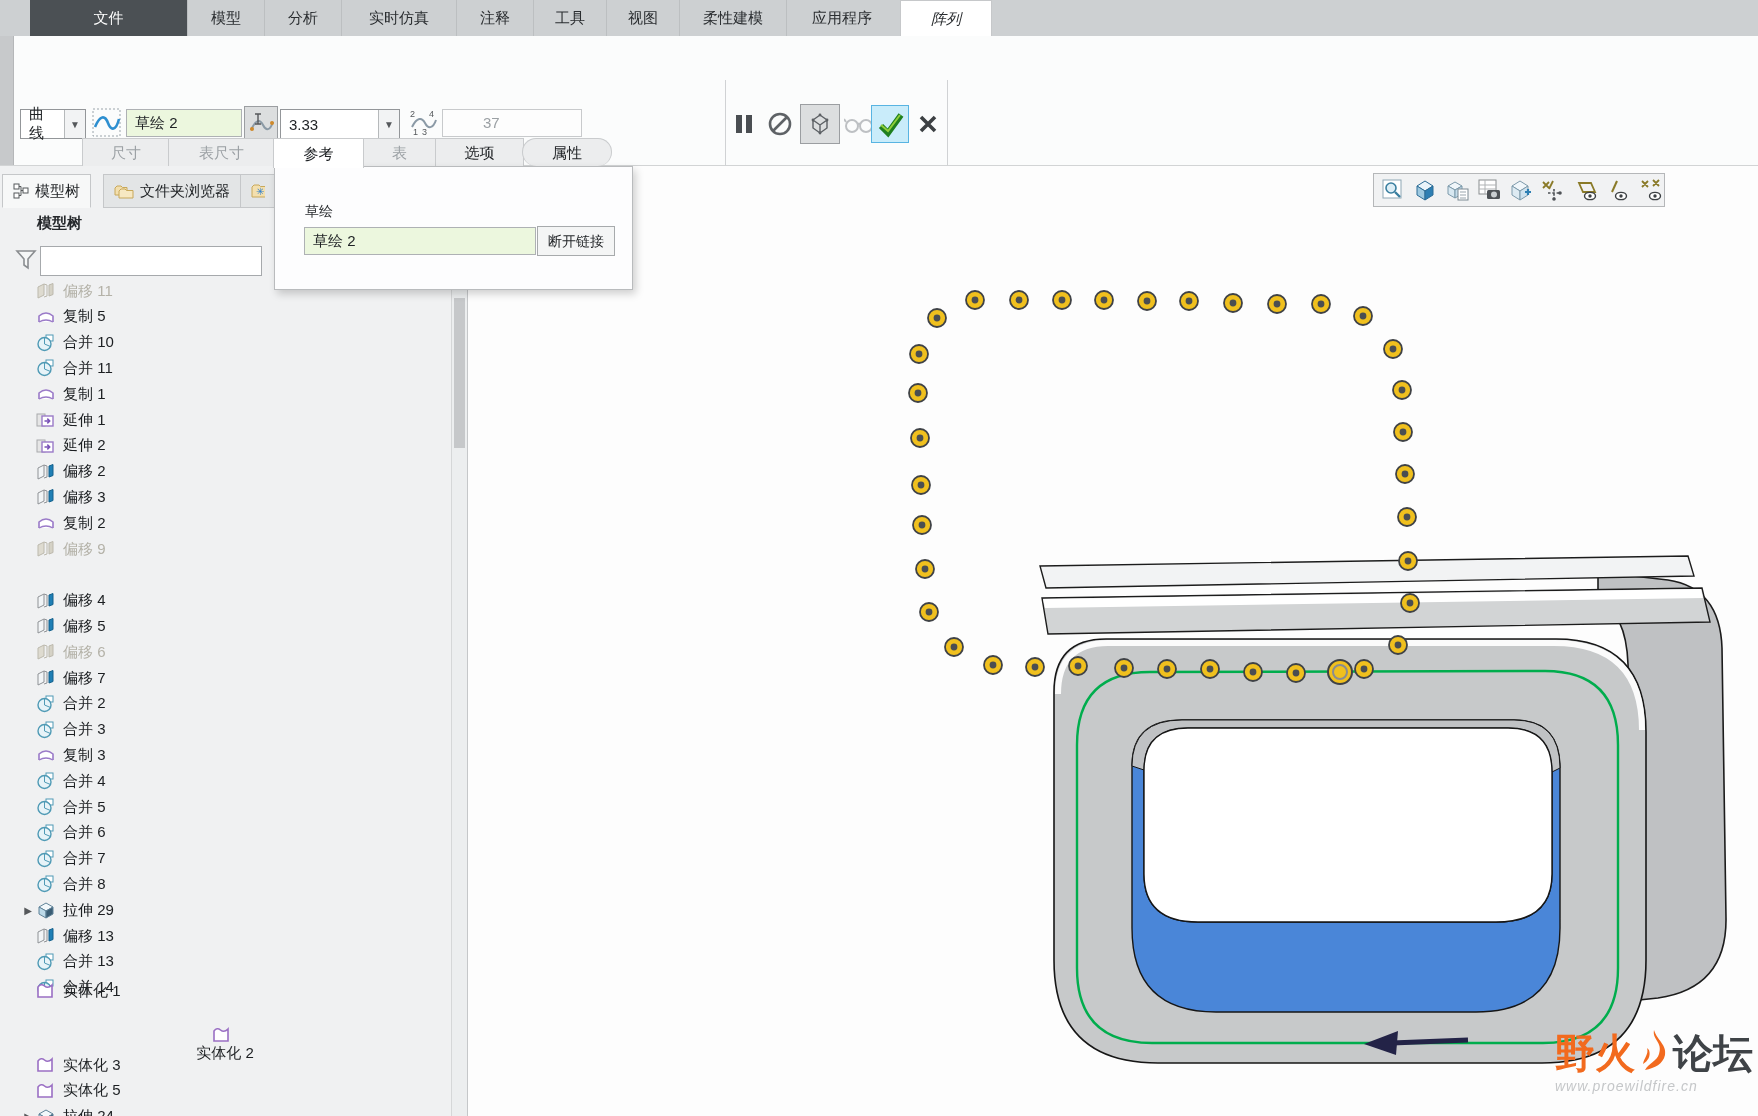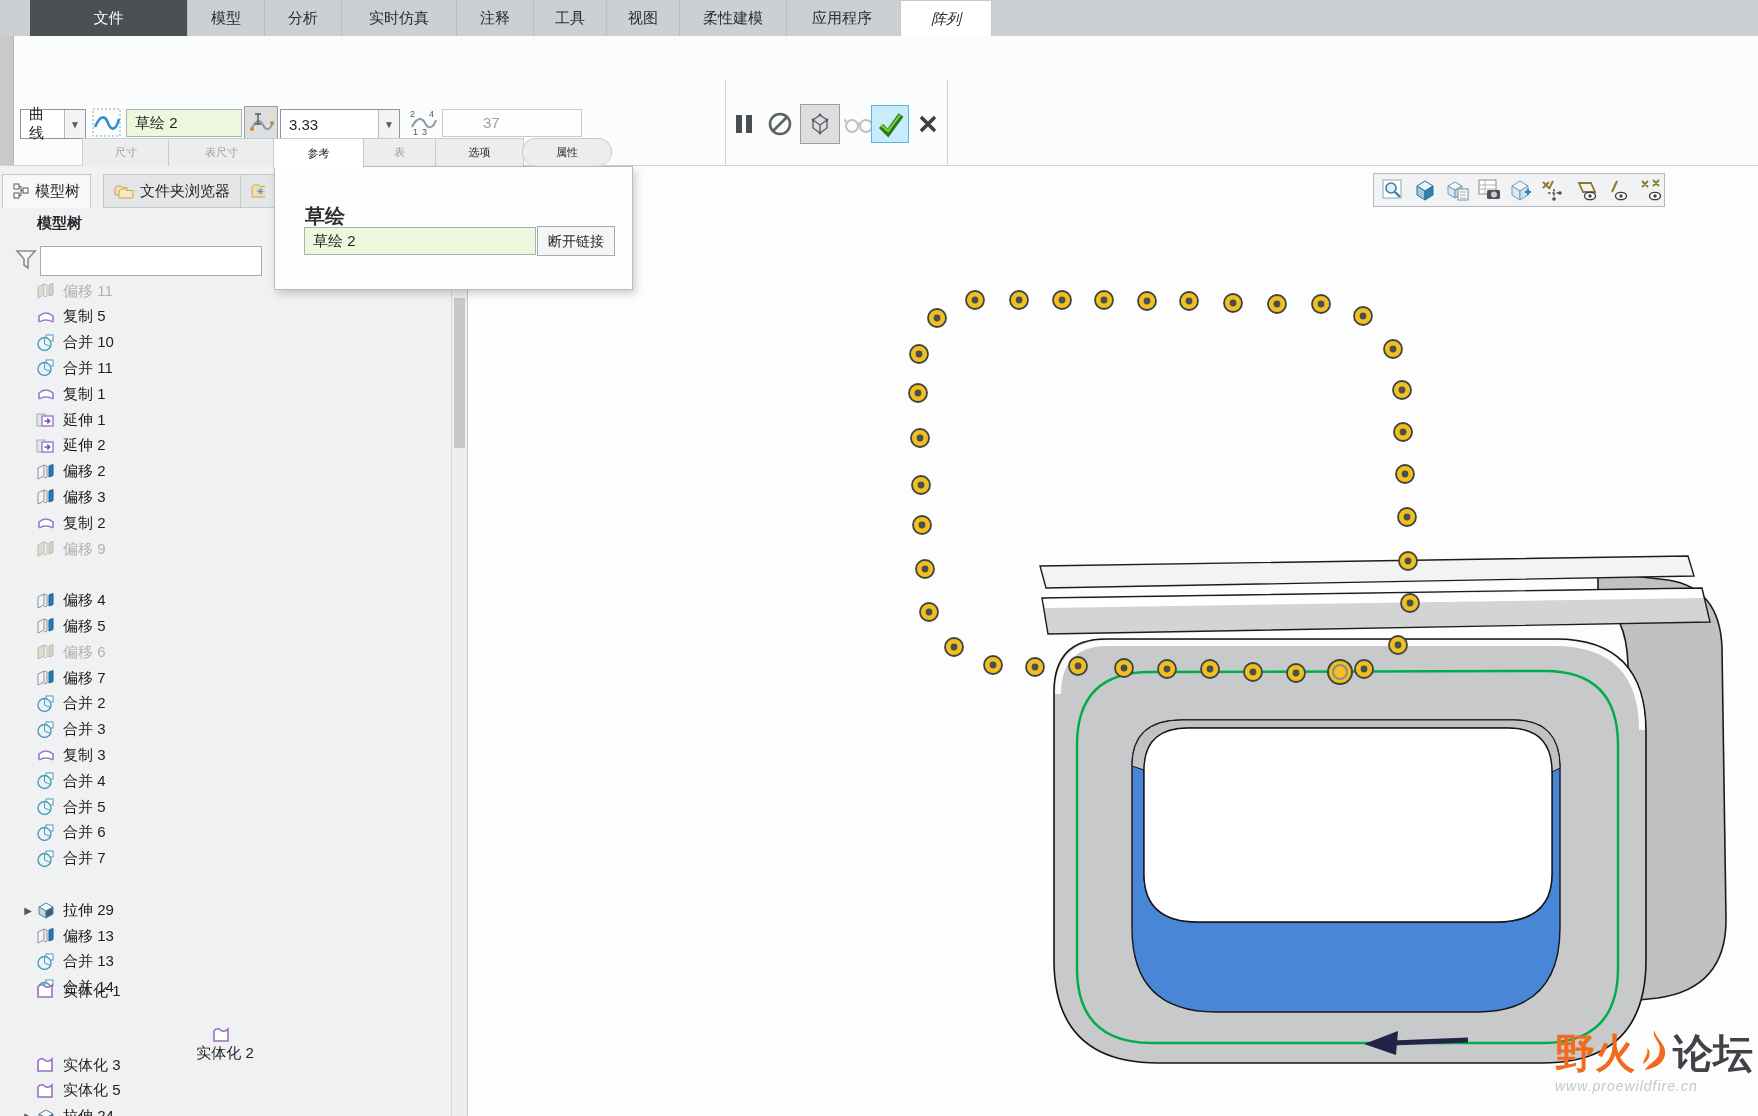--- a/index.html
+++ b/index.html
@@ -17,26 +17,26 @@
   .combo{position:absolute;height:28px;background:#fff;border:1px solid #939699;display:flex;align-items:center;font-size:15px;}
   .combo .txt{padding:0 8px;flex:1;}
   .combo .arrow{width:20px;height:100%;border-left:1px solid #b6b9bb;display:flex;align-items:center;justify-content:center;font-size:10px;color:#55585b;background:#f2f3f4;}
   .greenfield{position:absolute;height:26px;line-height:26px;background:#ecf7de;border:1px solid #aeb1b4;font-size:15px;padding-left:8px;}
   .disfield{position:absolute;height:26px;line-height:26px;background:#fdfdfd;border:1px solid #c8cacc;font-size:15px;padding-left:8px;color:#9ba0a4;}
   .icobtn{position:absolute;display:flex;align-items:center;justify-content:center;}
   .pressed{background:#dcdedf;border:1px solid #9b9ea1;}
   .checkbtn{background:#c9ecfa;border:1px solid #58b4e2;}
   .vsep{position:absolute;top:44px;width:1px;height:104px;background:#d0d2d4;}
   
-  .ptab{position:absolute;top:138px;height:27px;line-height:27px;text-align:center;font-size:11px;background:#ecedee;border:1px solid #c9cbcd;border-bottom:none;}
+  .ptab{position:absolute;top:138px;height:27px;line-height:27px;text-align:center;font-size:15px;background:#ecedee;border:1px solid #c9cbcd;border-bottom:none;}
   .ptab.dis{color:#9ba0a4;}
   .ptab.act{background:#fff;height:29px;line-height:29px;z-index:6;}
   
   #refpanel{left:274px;top:166px;width:357px;height:122px;background:#fdfdfe;border:1px solid #b9bbbd;box-shadow:3px 4px 8px rgba(0,0,0,.18);z-index:5;}
-  #refpanel .lbl{position:absolute;left:30px;top:36px;font-size:20px;color:#2b2e31;font-weight:bold;}
+  #refpanel .lbl{position:absolute;left:30px;top:36px;font-size:14px;color:#2b2e31;}
   #refpanel .field{left:29px;top:60px;width:222px;}
   #refpanel .btn{position:absolute;left:262px;top:59px;width:76px;height:28px;line-height:28px;text-align:center;font-size:14px;background:#f4f5f5;border:1px solid #a7aaac;}
   
   #treepanel{left:0;top:166px;width:467px;height:950px;background:#f0f1f2;border-right:1px solid #c5c7c9;z-index:2;}
   .ttab{position:absolute;top:8px;height:32px;display:flex;align-items:center;gap:6px;padding:0 10px;font-size:15px;background:#e3e5e6;border:1px solid #c5c7c9;}
   .ttab.act{background:#f7f8f8;border-bottom:1px solid #f7f8f8;}
   #treetitle{position:absolute;left:37px;top:48px;font-size:15px;font-weight:bold;color:#26292c;}
   #searchrow{position:absolute;left:40px;top:80px;width:222px;height:30px;background:#fff;border:1px solid #a6a9ac;}
   #funnel{position:absolute;left:15px;top:82px;}
   #treelist{position:absolute;left:0;top:112px;width:450px;height:838px;overflow:hidden;}
@@ -588,20 +588,29 @@
   </div>
         <div class="trow" style="top: 567.6px;">
     <span class="arr"></span>
     <span class="tico"><svg width="20" height="18">
               <rect x="10" y="1" width="7" height="6" fill="#fff" stroke="#4f9ab5"></rect>
               <circle cx="8.5" cy="10" r="6.5" fill="#e7f3f8" stroke="#4f9ab5" stroke-width="1.4"></circle>
               <path d="M8.5 10 L8.5 3.5 M8.5 10 L14.5 12.5" stroke="#4f9ab5"></path>
             </svg></span>
     <span class="tlabel">合并 7</span>
   </div>
+        <div class="trow" style="top: 593.4px;">
+    <span class="arr"></span>
+    <span class="tico"><svg width="20" height="18">
+              <rect x="10" y="1" width="7" height="6" fill="#fff" stroke="#4f9ab5"></rect>
+              <circle cx="8.5" cy="10" r="6.5" fill="#e7f3f8" stroke="#4f9ab5" stroke-width="1.4"></circle>
+              <path d="M8.5 10 L8.5 3.5 M8.5 10 L14.5 12.5" stroke="#4f9ab5"></path>
+            </svg></span>
+    <span class="tlabel">合并 8</span>
+  </div>
         <div class="trow" style="top: 619.2px;">
     <span class="arr">▶</span>
     <span class="tico"><svg width="20" height="18">
               <path d="M3 6 l7 -4 l7 4 l-7 4 z" fill="#f2f8fb" stroke="#5f8298"></path>
               <path d="M3 6 v7 l7 4 v-7 z" fill="#bcd9e8" stroke="#5f8298"></path>
               <path d="M17 6 v7 l-7 4 v-7 z" fill="#3a5d74" stroke="#5f8298"></path>
             </svg></span>
     <span class="tlabel">拉伸 29</span>
   </div>
         <div class="trow" style="top: 645px;">

